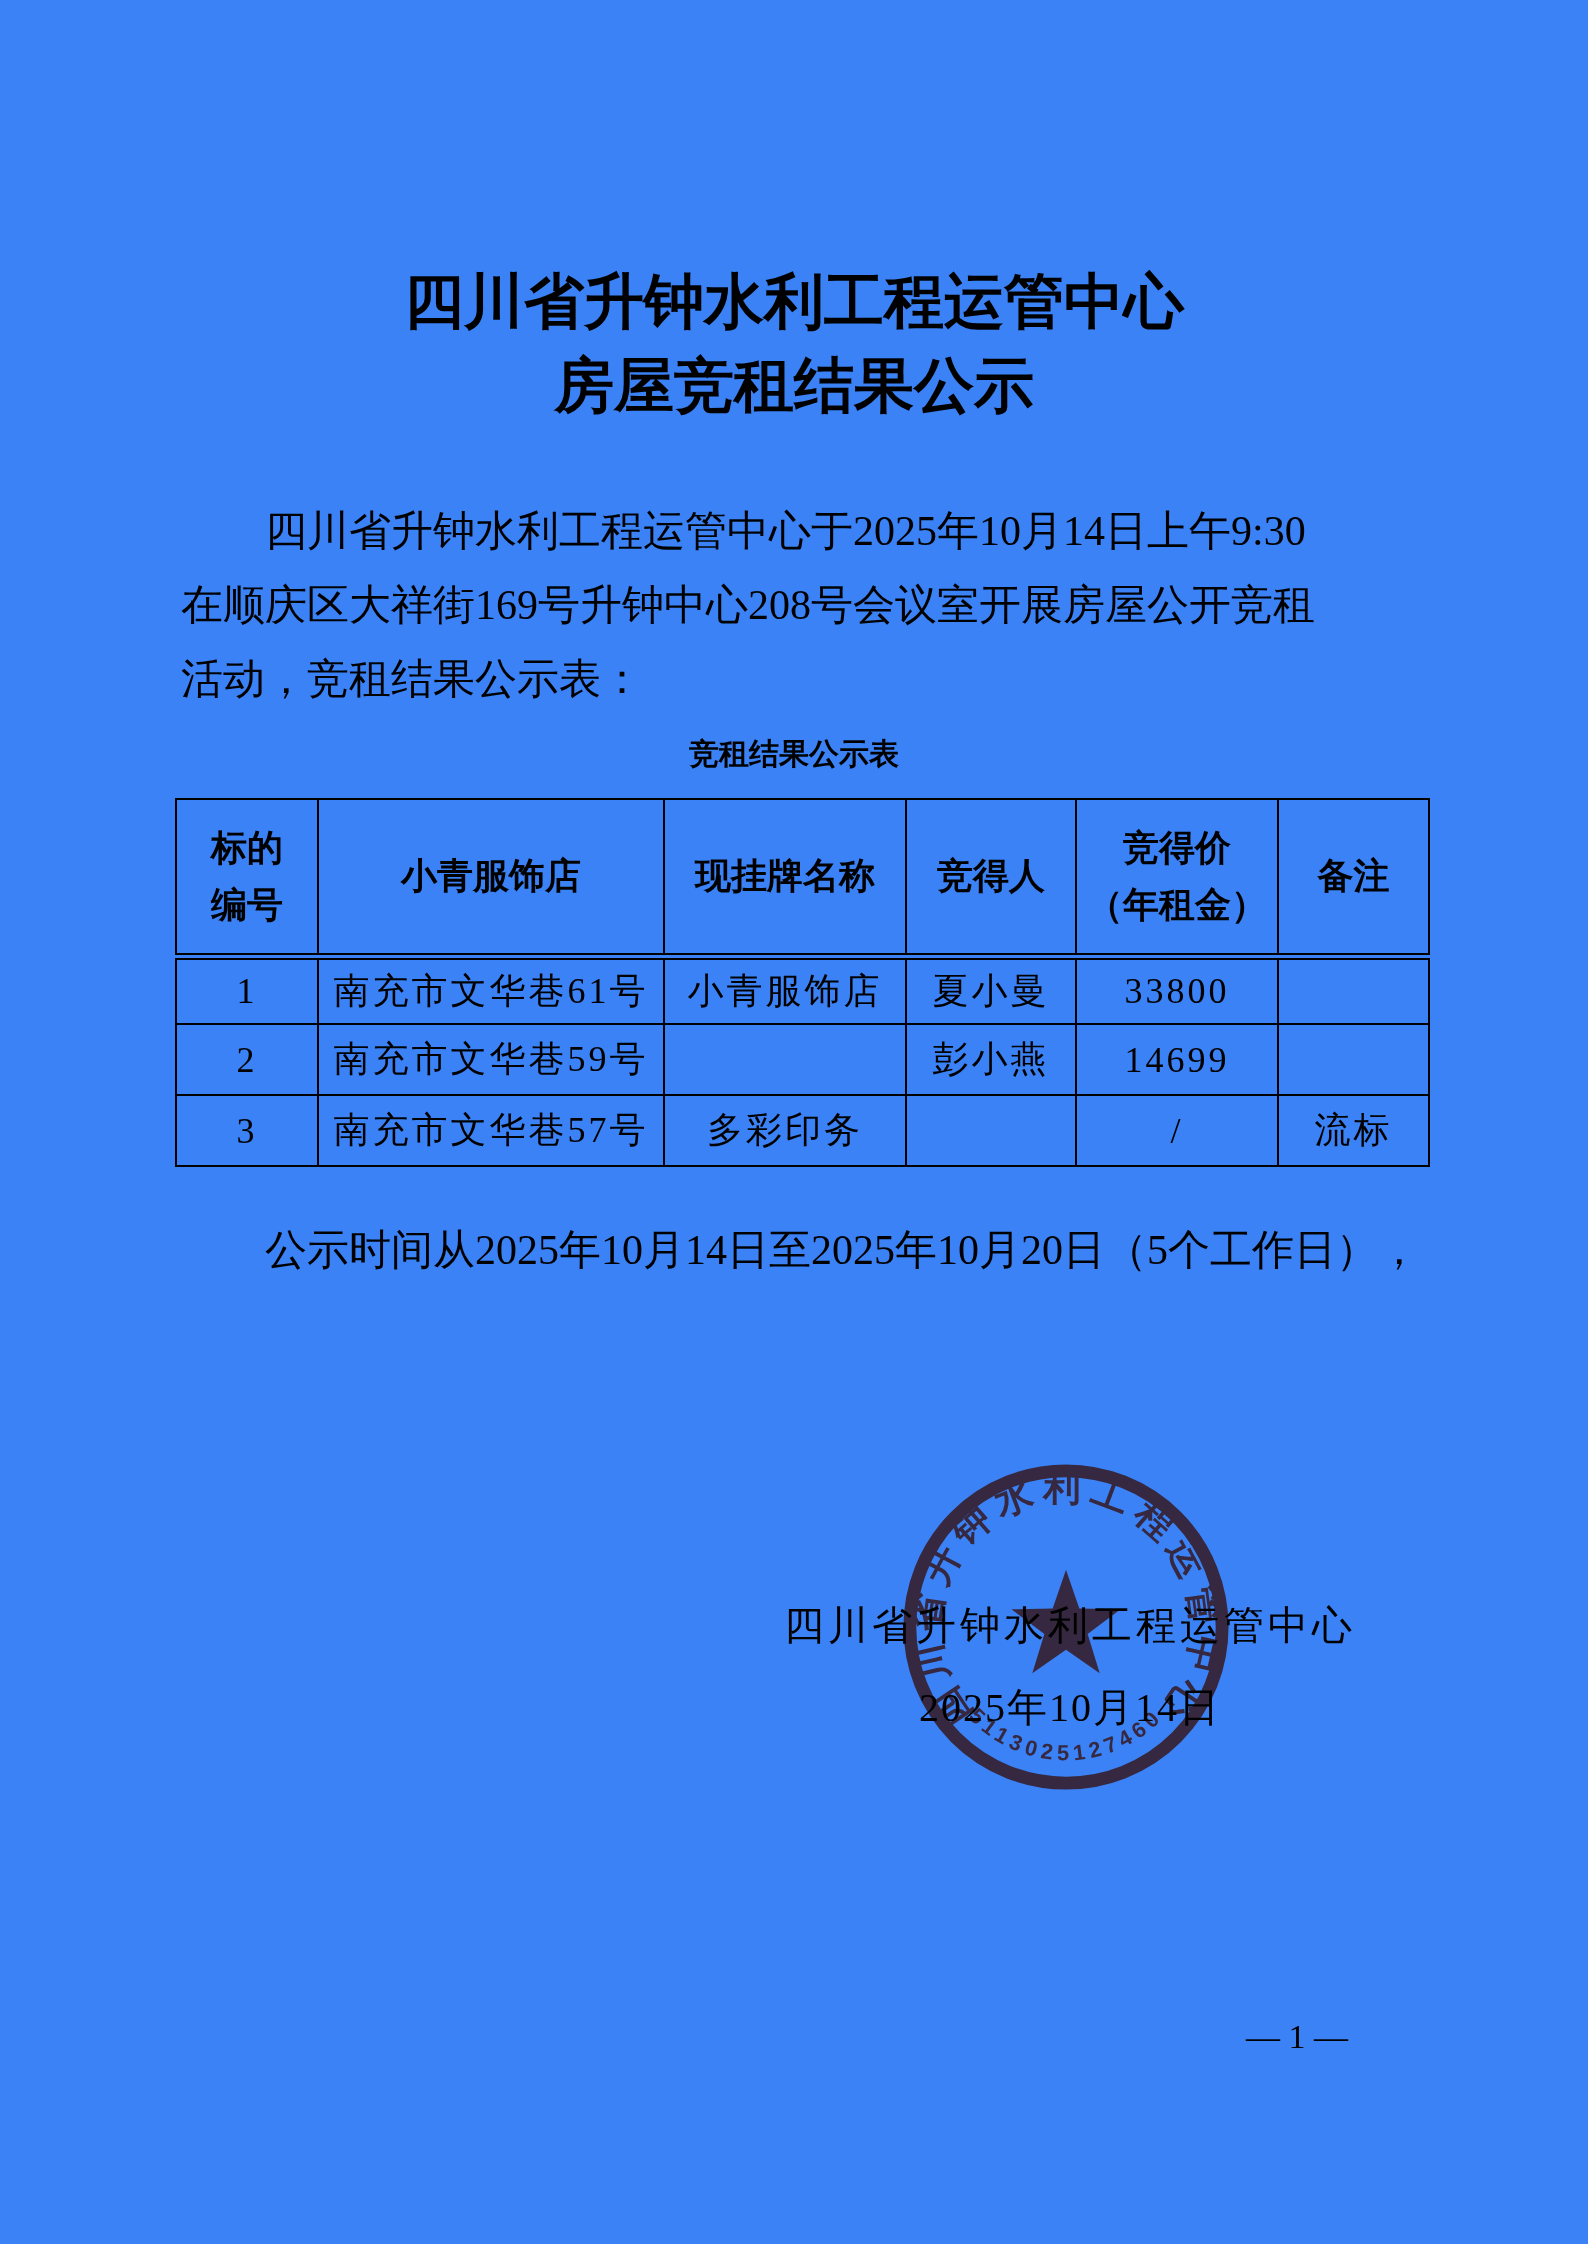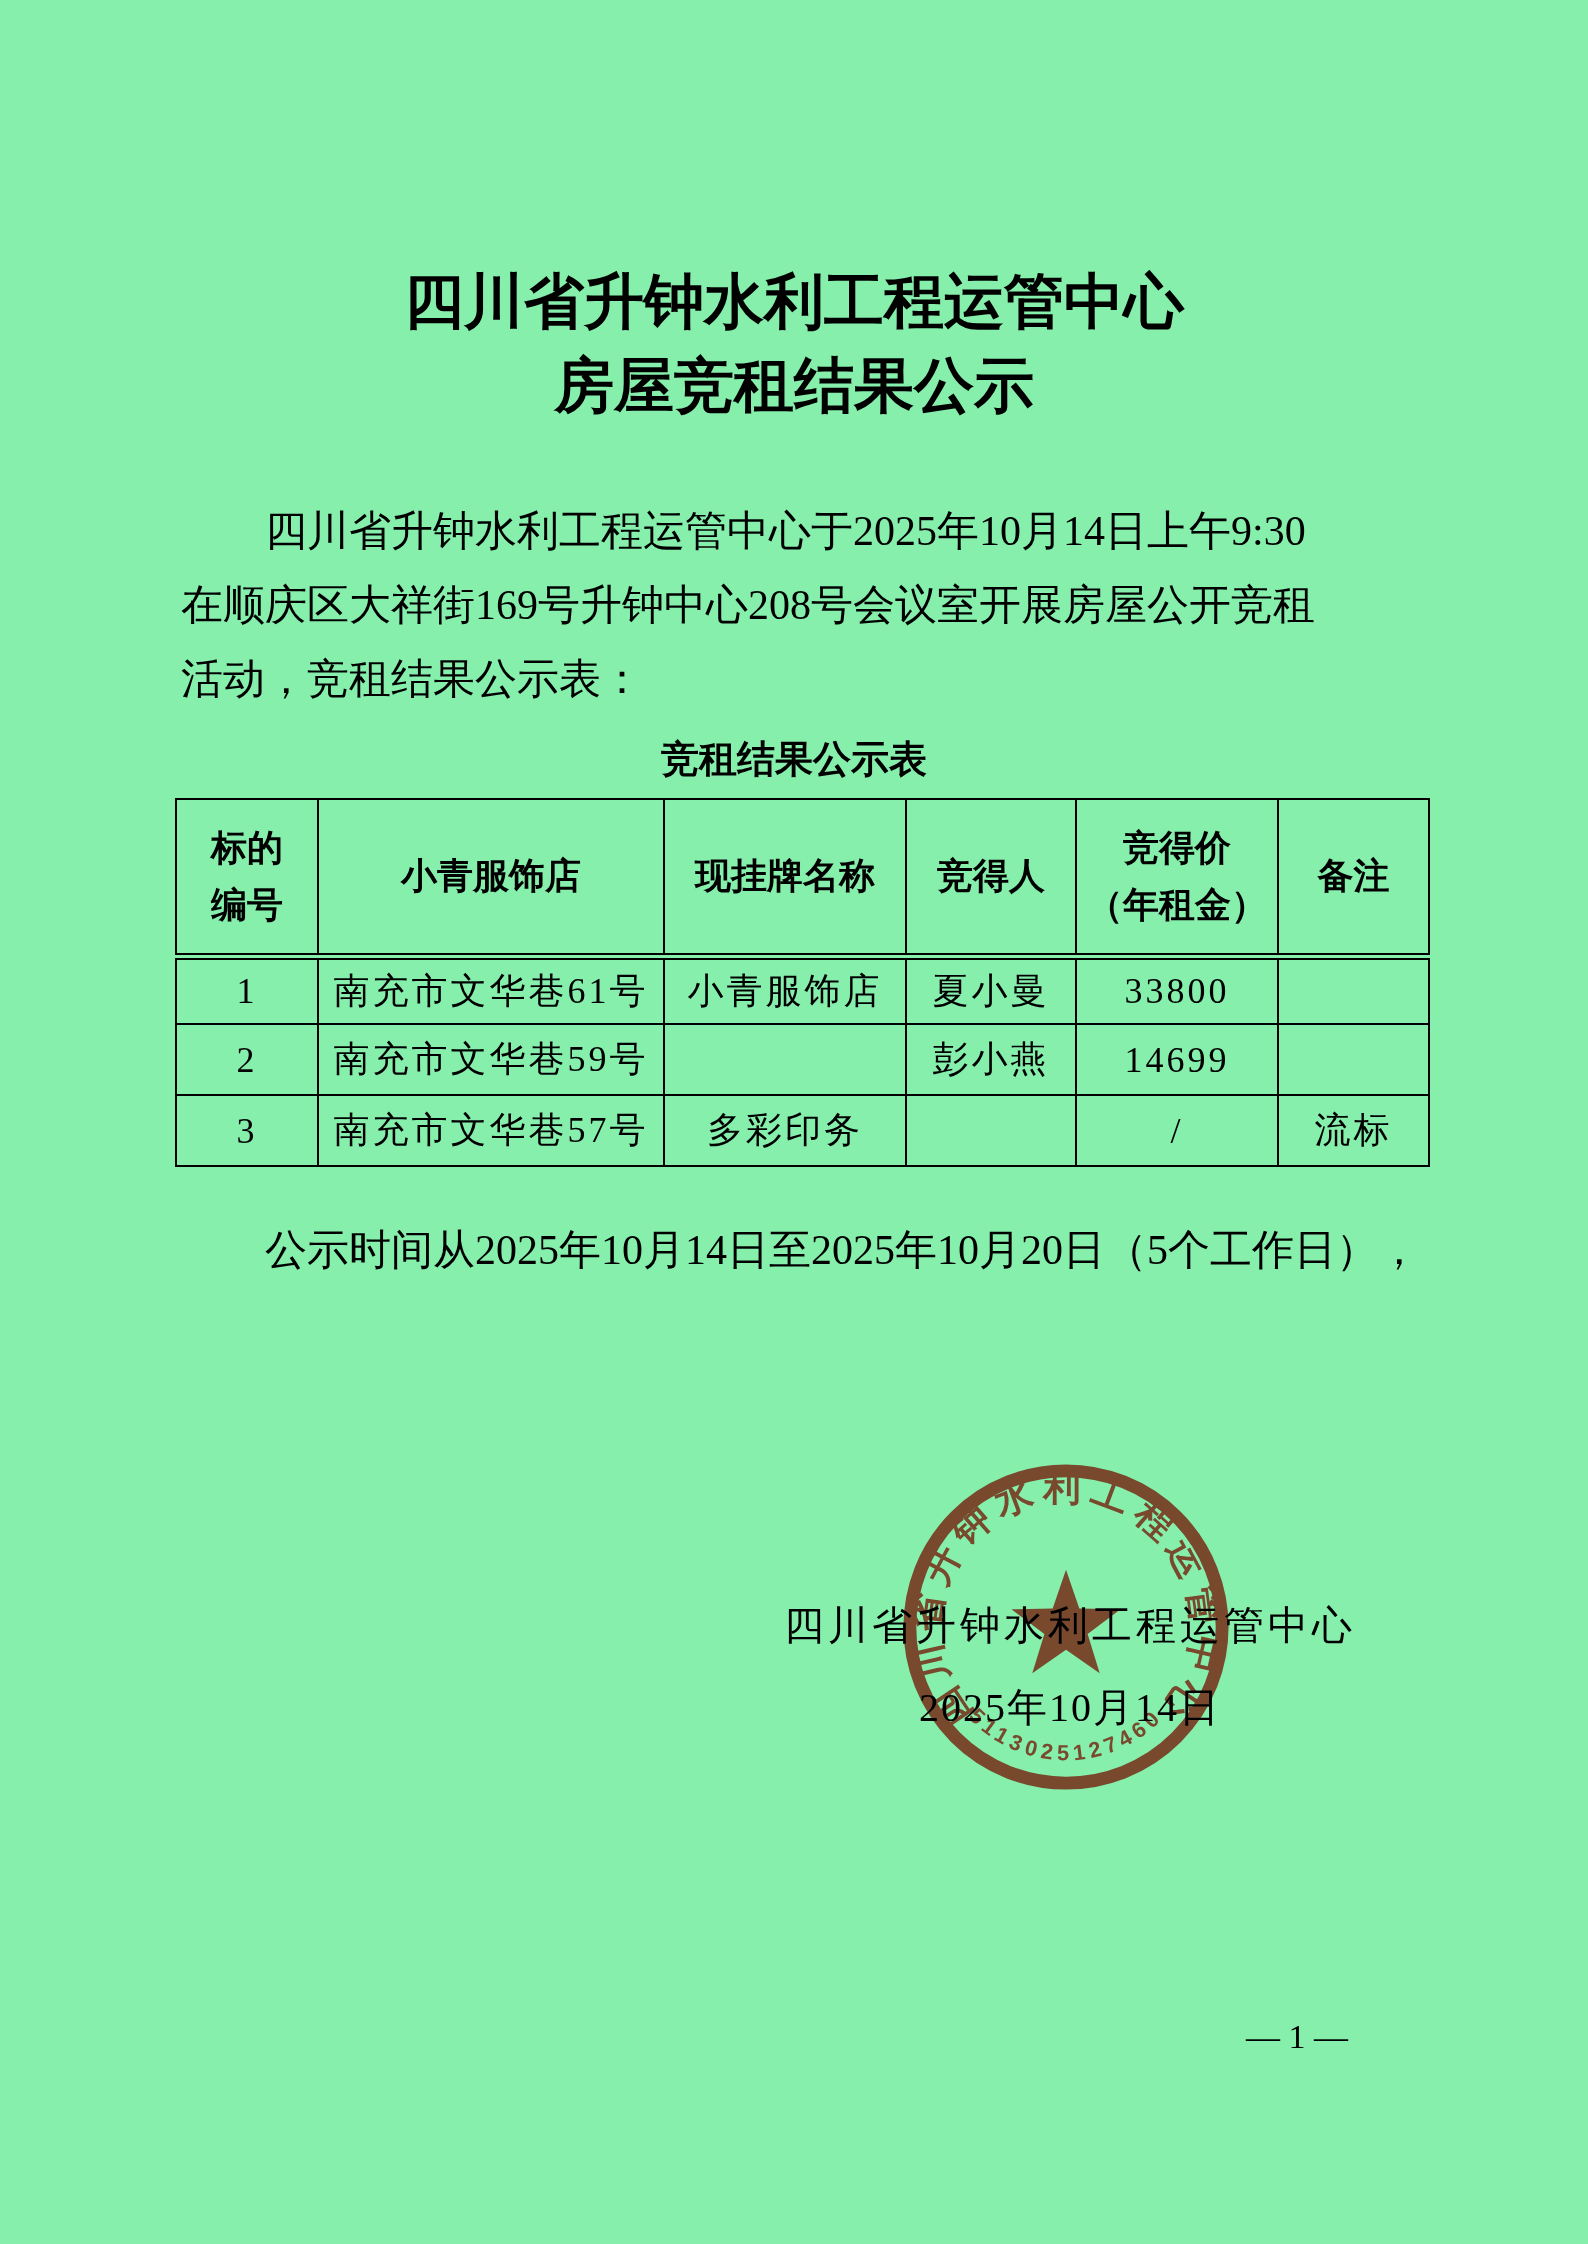--- a/index.html
+++ b/index.html
@@ -1,19 +1,19 @@
 <!DOCTYPE html>
 <html><head>
 <meta charset="utf-8">
 <style>
   html,body{margin:0;padding:0;background:#ffffff;}
   .page{
     position:relative;
     width:1588px;height:2244px;
-    background:#86efac;
+    background:#3b82f6;
     font-family:"Liberation Serif","DejaVu Serif",serif;
     color:#000;
     overflow:hidden;
   }
   .doc-title{
     position:absolute;top:260px;left:0;right:0;
     text-align:center;
     font-size:60px;font-weight:700;
     line-height:84px;
     font-family:"Liberation Serif","DejaVu Serif",serif;
@@ -25,21 +25,21 @@
     margin-left:36px;
   }
   .para .line{white-space:nowrap;}
   .para .indent{text-indent:84px;}
   .para1{top:494px;}
   .para2{top:1213px;}
   .table-caption{
     position:absolute;top:734px;left:0;right:0;
     text-align:center;
     font-family:Liberation Serif, serif;
-    font-weight:700;font-size:38px;
+    font-weight:700;font-size:30px;
   }
   table.result{
     position:absolute;top:798px;left:175px;
     border-collapse:collapse;table-layout:fixed;
     width:1253px;
     font-size:36px;
     padding-left:43px;
   }
   table.result th,table.result td{
     border:2px solid #000;

